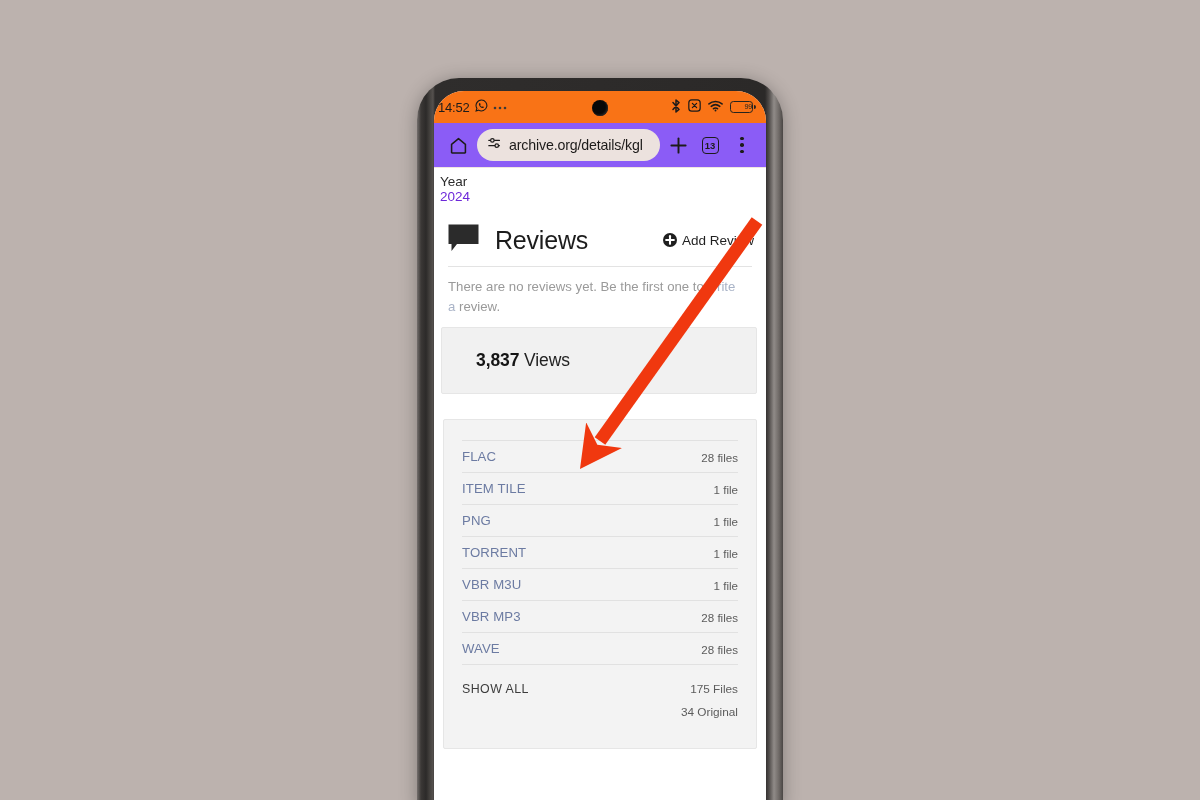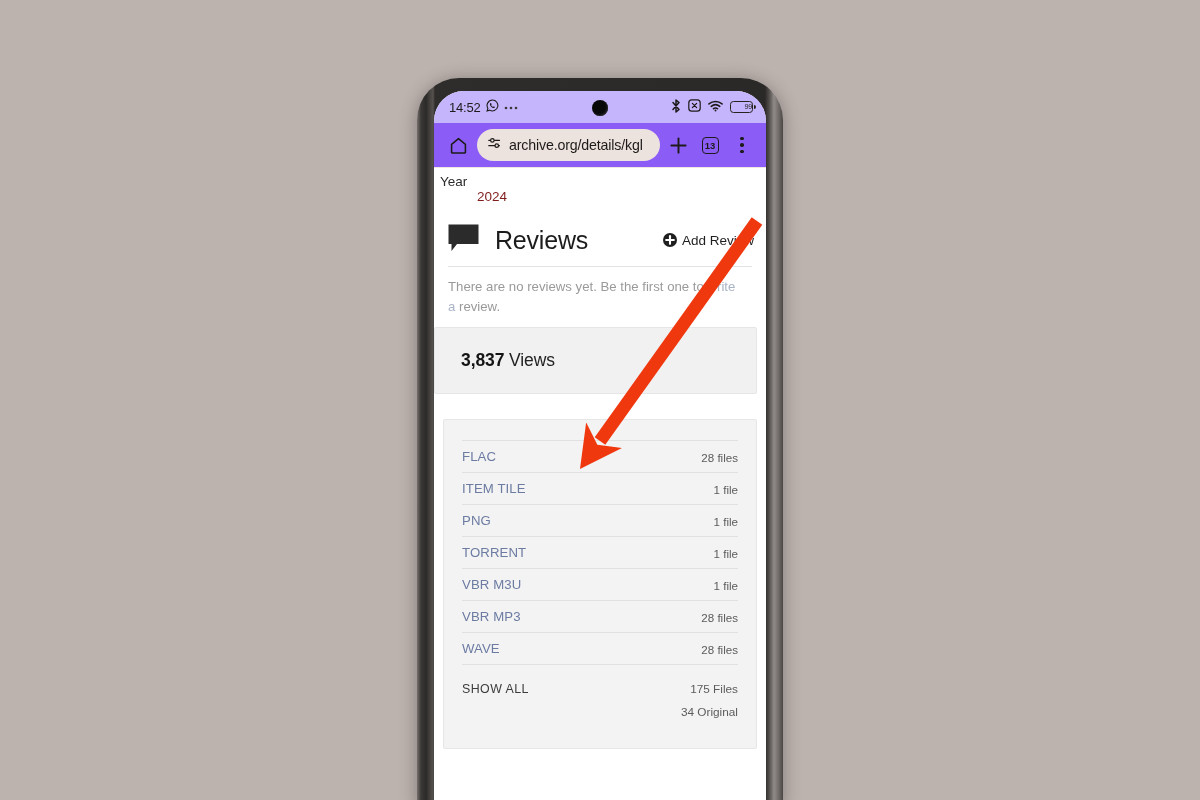--- a/index.html
+++ b/index.html
@@ -41,24 +41,24 @@
     height: 717px;
     border-radius: 30px 30px 0 0;
     background: #ffffff;
     overflow: hidden;
   }
 
   
   #status-bar {
     position: relative;
     height: 32px;
-    background: #c4b5fd;
-    display: flex;
-    align-items: center;
-    padding: 0 13px 0 15px;
+    background: #f97316;
+    display: flex;
+    align-items: center;
+    padding: 0 13px 0 4px;
     box-sizing: border-box;
     font-size: 12.5px;
     color: #20201f;
   }
   #status-left {
     display: flex;
     align-items: center;
     gap: 5px;
   }
   #status-clock {
@@ -194,22 +194,21 @@
     height: 28px;
     box-sizing: border-box;
     flex-direction: column;
   }
   #meta-label {
     color: #2c2c2c;
     width: 106px;
     flex: 0 0 auto;
   }
   #meta-value {
-    color: #7f1d1d;
-    margin-left: 37px;
+    color: #6d28d9;
   }
 
   
   #reviews-section {
     padding: 0 8px;
   }
   #reviews-header {
     display: flex;
     align-items: center;
     padding: 28px 0 10px 6px;
@@ -240,25 +239,25 @@
     line-height: 1.55;
     padding: 10px 14px 0 6px;
   }
   #no-reviews-text a {
     color: #a9b3c7;
     text-decoration: none;
   }
 
   
   #stats-box {
-    margin: 9px 9px 0 0;
+    margin: 9px 9px 0 7px;
     background: #f1f1f1;
     border: 1px solid #e6e6e6;
     border-radius: 2px;
-    padding: 17px 0 17px 26px;
+    padding: 17px 0 17px 34px;
   }
   .stat-line {
     font-size: 17.5px;
     color: #232323;
     padding: 5px 0;
     letter-spacing: -0.1px;
   }
   .stat-num { font-weight: bold; color: #151515; }
 
   

